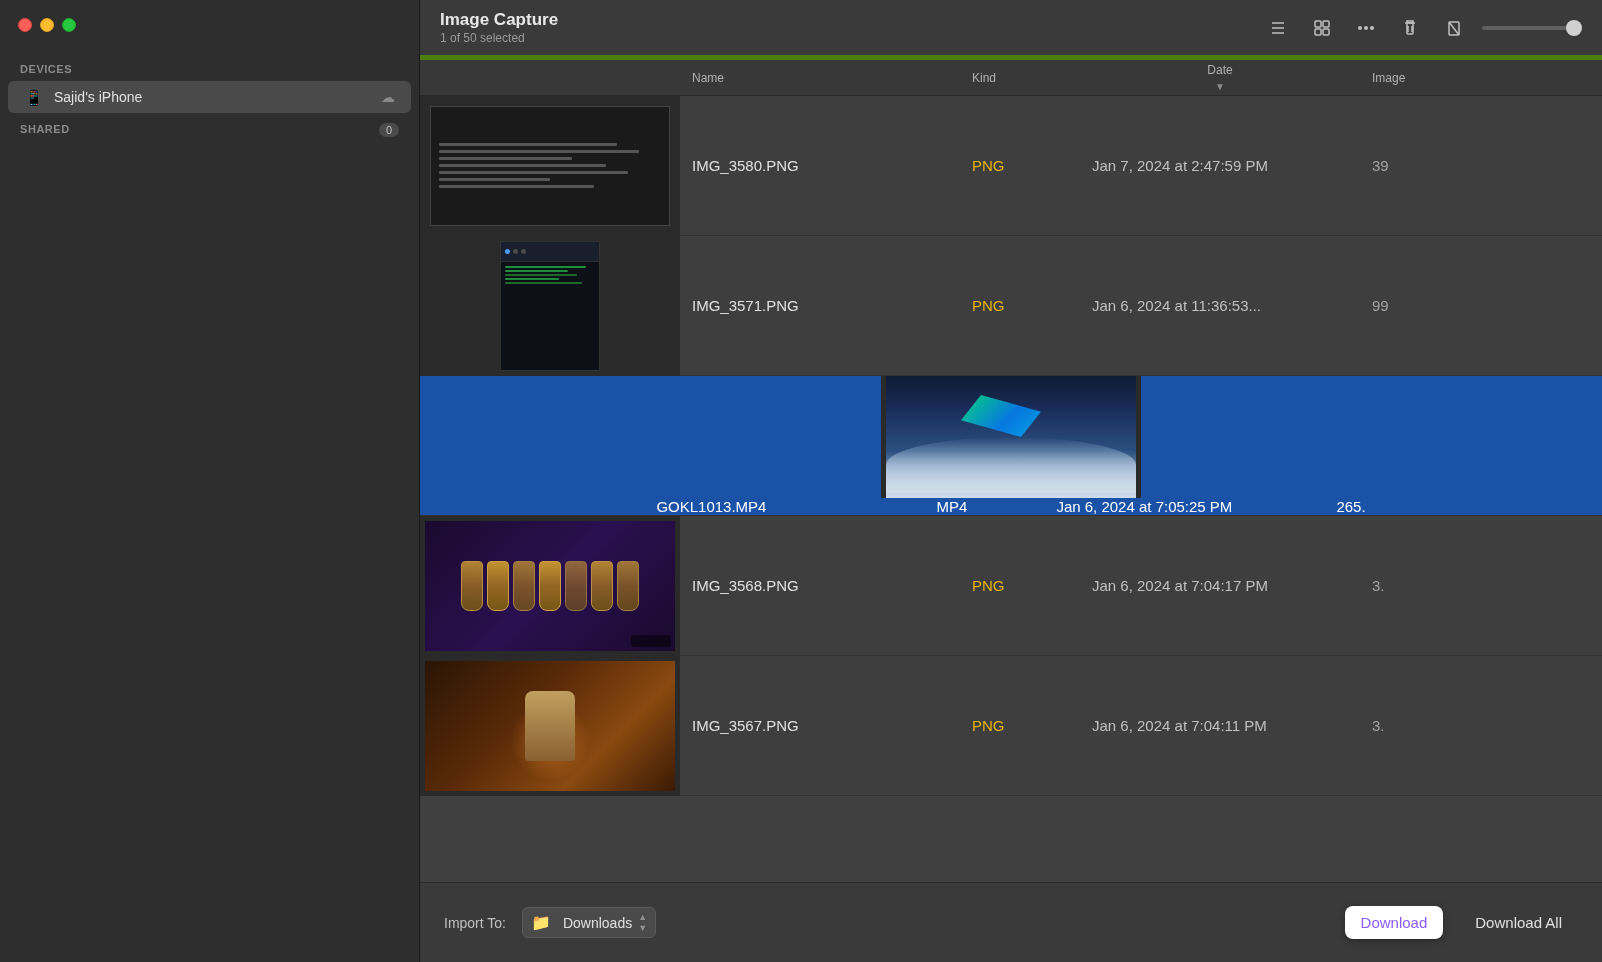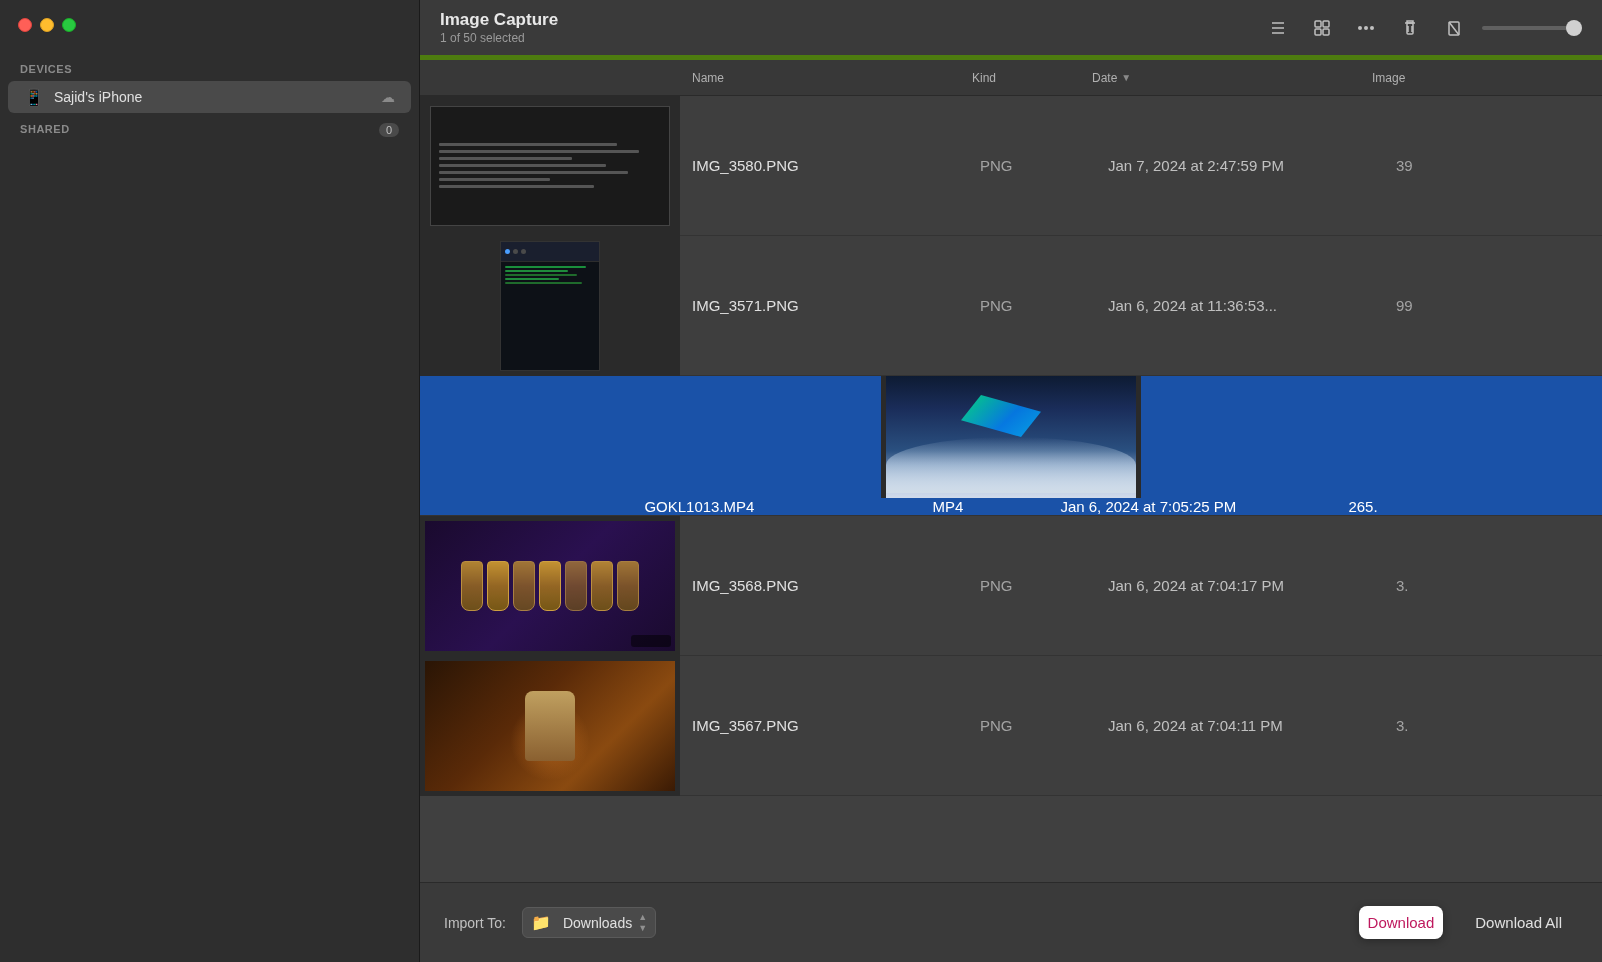--- a/index.html
+++ b/index.html
@@ -179,21 +179,21 @@
       padding: 0 0 0 260px;
     }
     .th-cell {
       font-size: 12px;
       color: #b0b0b0;
       font-weight: 400;
       padding: 0 12px;
     }
     .th-name { width: 280px; }
     .th-kind { width: 120px; }
-    .th-date { width: 280px; display: flex; align-items: center; gap: 4px; }
+    .th-date { width: 280px; display: flex; align-items: center; gap: 4px; flex-direction: column; }
     .th-file { flex: 1; }
     .sort-arrow { color: #8a8a8a; font-size: 10px; }
 
     
     .file-list {
       flex: 1;
       overflow-y: auto;
       overflow-x: hidden;
     }
 
@@ -369,38 +369,37 @@
       height: 80px;
       background: radial-gradient(circle, rgba(255,150,50,0.4) 0%, transparent 70%);
       border-radius: 50%;
     }
 
     .file-info {
       display: flex;
       align-items: flex-end;
       flex: 1;
       padding: 0 0 0 0;
-      gap: 8px;
     }
     .file-name {
       width: 280px;
       font-size: 15px;
       color: #e0e0e0;
       padding: 0 12px;
     }
     .file-row.selected .file-name,
     .file-row.selected .file-kind,
     .file-row.selected .file-date,
     .file-row.selected .file-size {
       color: #ffffff;
     }
     .file-kind {
       width: 120px;
       font-size: 15px;
-      color: #a3a3a3;
+      color: #eab308;
       padding: 0 12px;
     }
     .file-date {
       width: 280px;
       font-size: 15px;
       color: #c0c0c0;
       padding: 0 12px;
     }
     .file-size {
       flex: 1;
@@ -445,26 +444,26 @@
       display: flex;
       flex-direction: column;
       gap: 1px;
       color: #909090;
     }
 
     .spacer { flex: 1; }
 
     .download-btn {
       background: white;
-      color: #be185d;
+      color: #8b5cf6;
       border: none;
       border-radius: 8px;
       font-size: 15px;
       font-weight: 500;
-      padding: 8px 9px;
+      padding: 8px 16px;
       cursor: pointer;
       box-shadow: 0 2px 8px rgba(0,0,0,0.3);
     }
 
     .download-all-btn {
       background: transparent;
       color: #e0e0e0;
       border: none;
       font-size: 15px;
       font-weight: 400;

